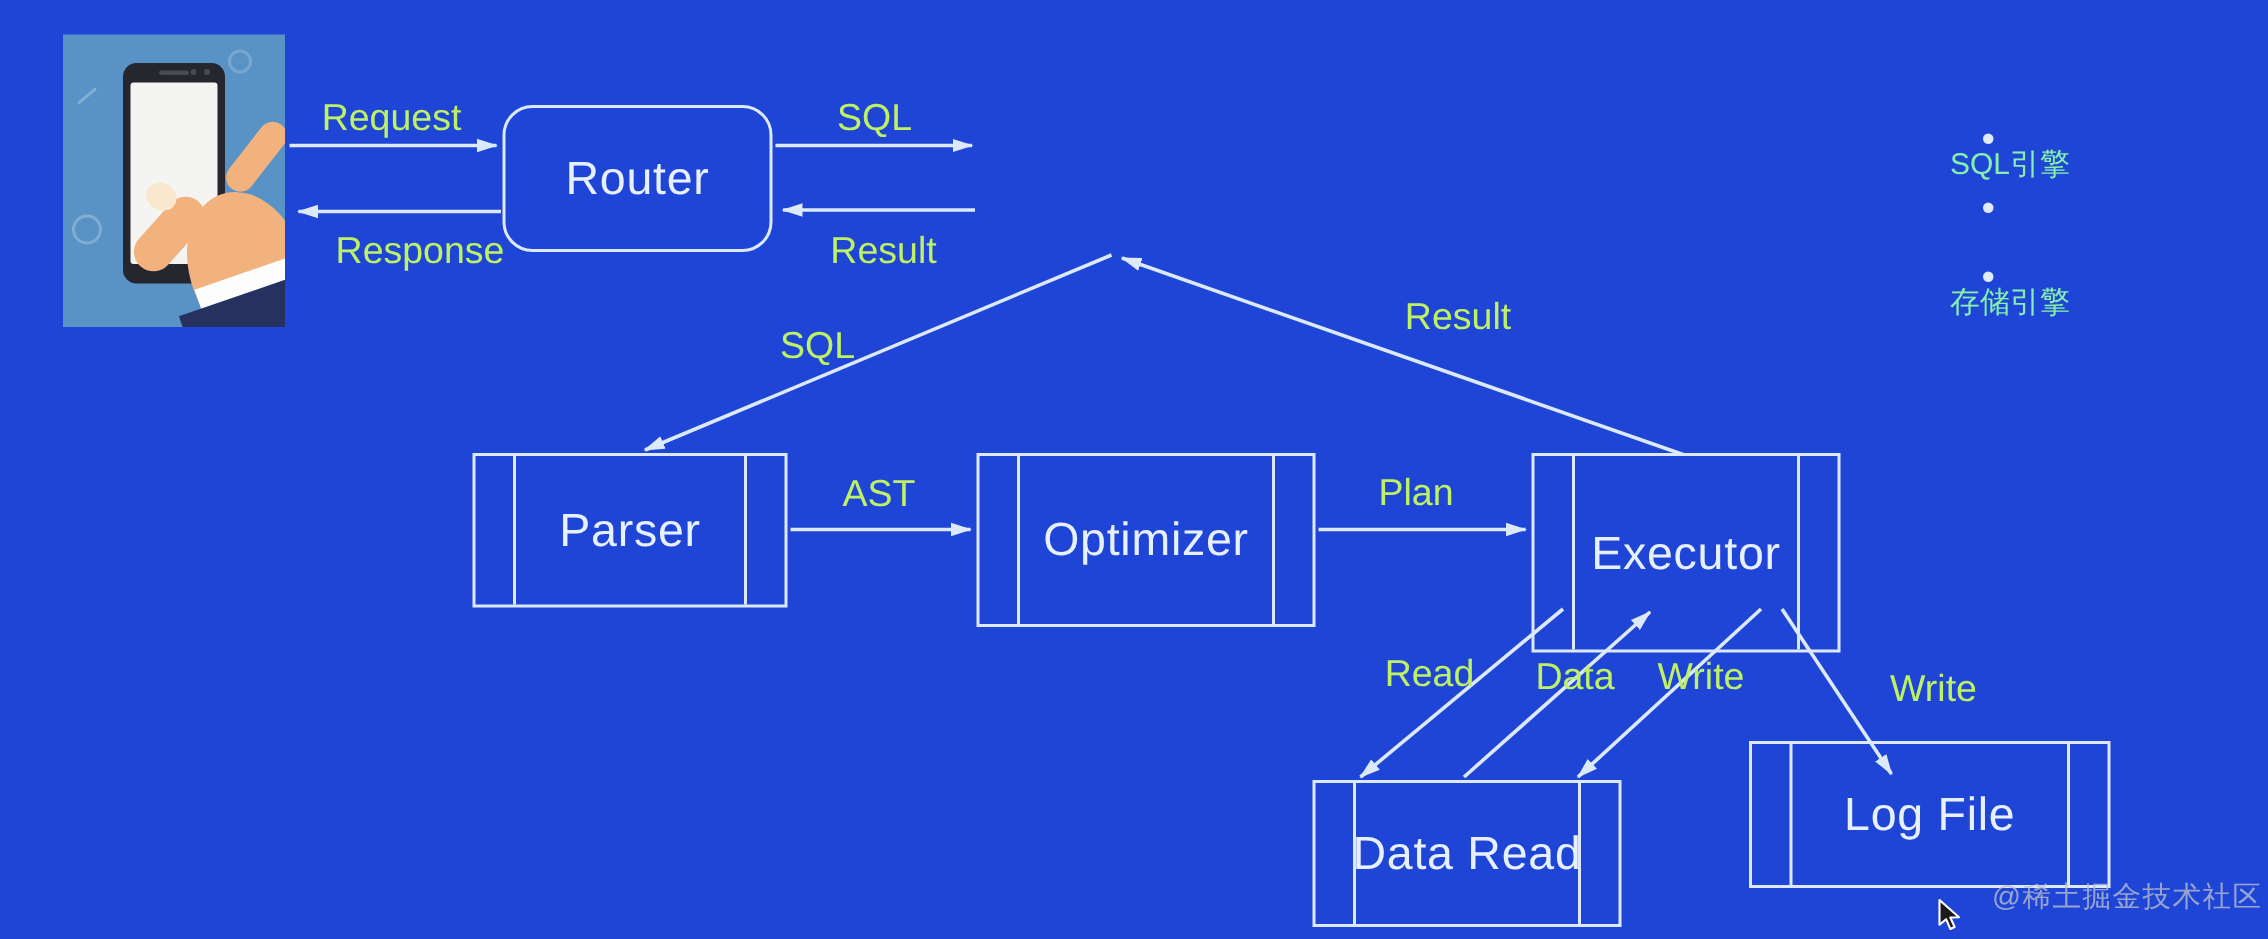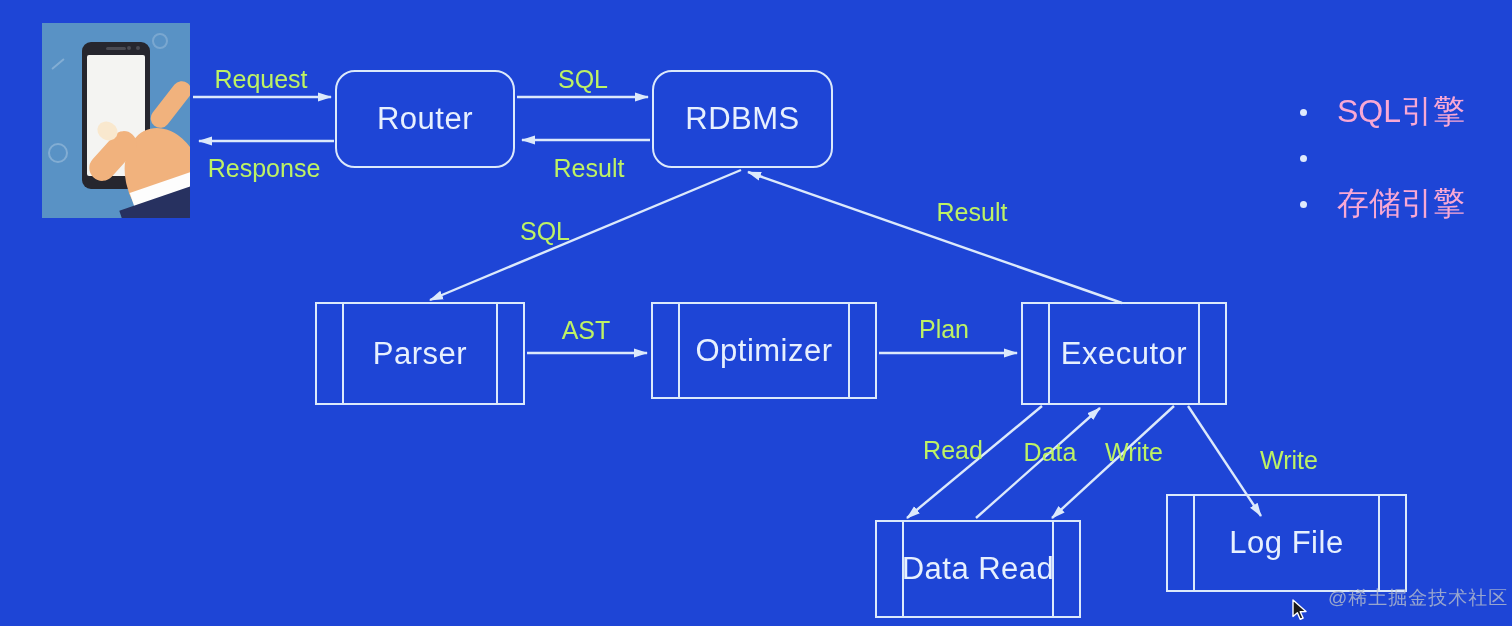--- a/index.html
+++ b/index.html
@@ -18,34 +18,34 @@
     font-size:31px;letter-spacing:.5px;color:#e7f0fe;
     box-sizing:border-box;background:transparent;
   }
   .node.rounded{border-radius:20px;}
   .node .bar{position:absolute;top:0;bottom:0;width:0;border-left:2.5px solid #dce9fb;}
   .bar.l{left:25px}.bar.r{right:25px}
 
   #node-router   {left:335px; top:70px;  width:180px;height:98px;}
   #node-rdbms    {left:652px; top:70px;  width:181px;height:98px;}
   #node-parser   {left:315px; top:302px; width:210px;height:103px;}
-  #node-optimizer{left:651px; top:302px; width:226px;height:97px;}
-  #node-executor {left:1021px;top:302px; width:206px;height:103px;}
+  #node-optimizer{left:651px; top:302px; width:226px;height:116px;}
+  #node-executor {left:1021px;top:302px; width:206px;height:133px;}
   #node-datafile {left:875px; top:520px; width:206px;height:98px;}
   #node-logfile  {left:1166px;top:494px; width:241px;height:98px;}
 
   
   .edge-label{
     position:absolute;transform:translate(-50%,-50%);
     font-size:25px;white-space:nowrap;color:#bef264;
   }
 
   
   .legend{position:absolute;left:1300px;top:89px;margin:0;padding:0;list-style:none;}
-  .legend li{display:flex;align-items:center;height:46px;font-size:32px;color:#f9a8d4;}
+  .legend li{display:flex;align-items:center;height:46px;font-size:20px;color:#86efac;flex-direction:column;}
   .legend .dot{width:7px;height:7px;border-radius:50%;background:#dfeafc;margin-right:30px;flex:none;}
 
   
   .watermark{
     position:absolute;left:1328px;top:585px;font-size:19px;letter-spacing:1px;
     color:rgba(186,192,204,.78);white-space:nowrap;
   }
   svg.cursor{position:absolute;left:1291px;top:599px;}
 
   
@@ -111,23 +111,20 @@
       <span class="thumb"></span>
       <span class="nail"></span>
       <span class="cuff"></span>
       <span class="sleeve"></span>
     </div>
   </div>
 
   <div class="node rounded" id="node-router">
     <span>Router</span>
   </div>
-  <div class="node rounded" id="node-rdbms">
-    <span>RDBMS</span>
-  </div>
   <div class="node" id="node-parser">
     <i class="bar l"></i>
     <i class="bar r"></i>
     <span>Parser</span>
   </div>
   <div class="node" id="node-optimizer">
     <i class="bar l"></i>
     <i class="bar r"></i>
     <span>Optimizer</span>
   </div>
@@ -141,21 +138,21 @@
     <i class="bar r"></i>
     <span>Data Read</span>
   </div>
   <div class="node" id="node-logfile">
     <i class="bar l"></i>
     <i class="bar r"></i>
     <span>Log File</span>
   </div>
 
   <span class="edge-label" style="left:261px;top:79px">Request</span>
-  <span class="edge-label" style="left:264px;top:168px">Response</span>
+  <span class="edge-label" style="left:280px;top:168px">Response</span>
   <span class="edge-label" style="left:583px;top:79px">SQL</span>
   <span class="edge-label" style="left:589px;top:168px">Result</span>
   <span class="edge-label" style="left:545px;top:231px">SQL</span>
   <span class="edge-label" style="left:972px;top:212px">Result</span>
   <span class="edge-label" style="left:586px;top:330px">AST</span>
   <span class="edge-label" style="left:944px;top:329px">Plan</span>
   <span class="edge-label" style="left:953px;top:450px">Read</span>
   <span class="edge-label" style="left:1050px;top:452px">Data</span>
   <span class="edge-label" style="left:1134px;top:452px">Write</span>
   <span class="edge-label" style="left:1289px;top:460px">Write</span>

